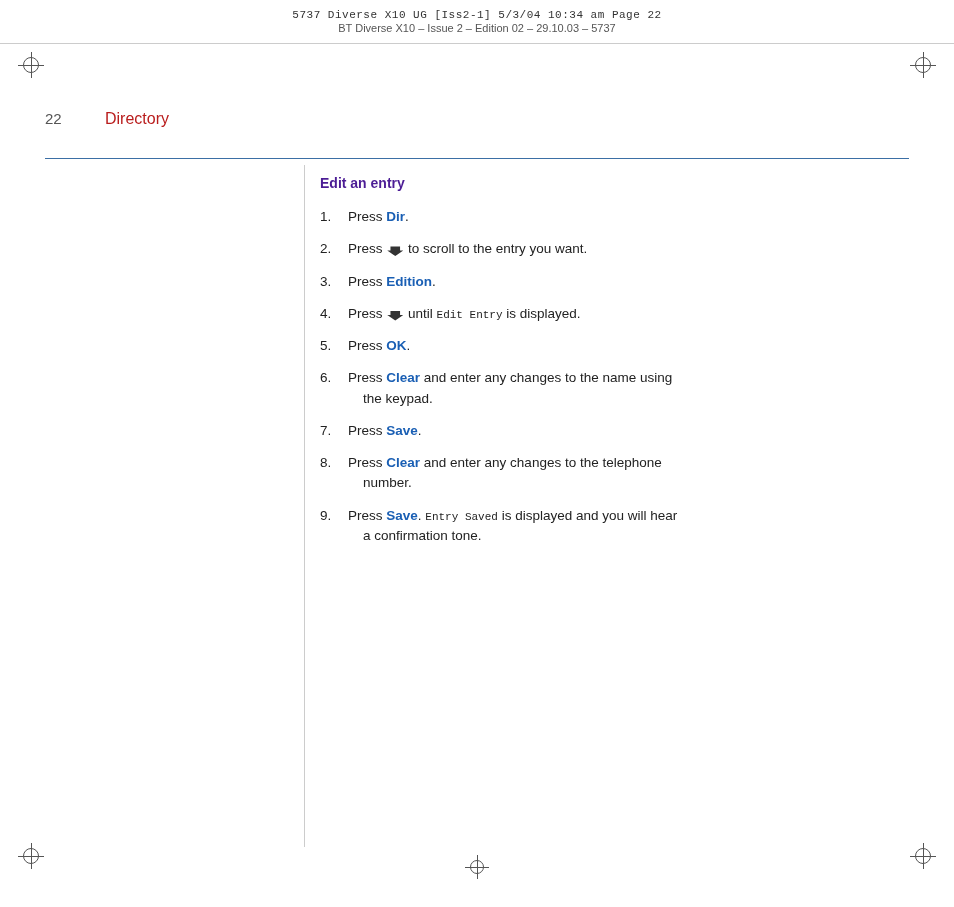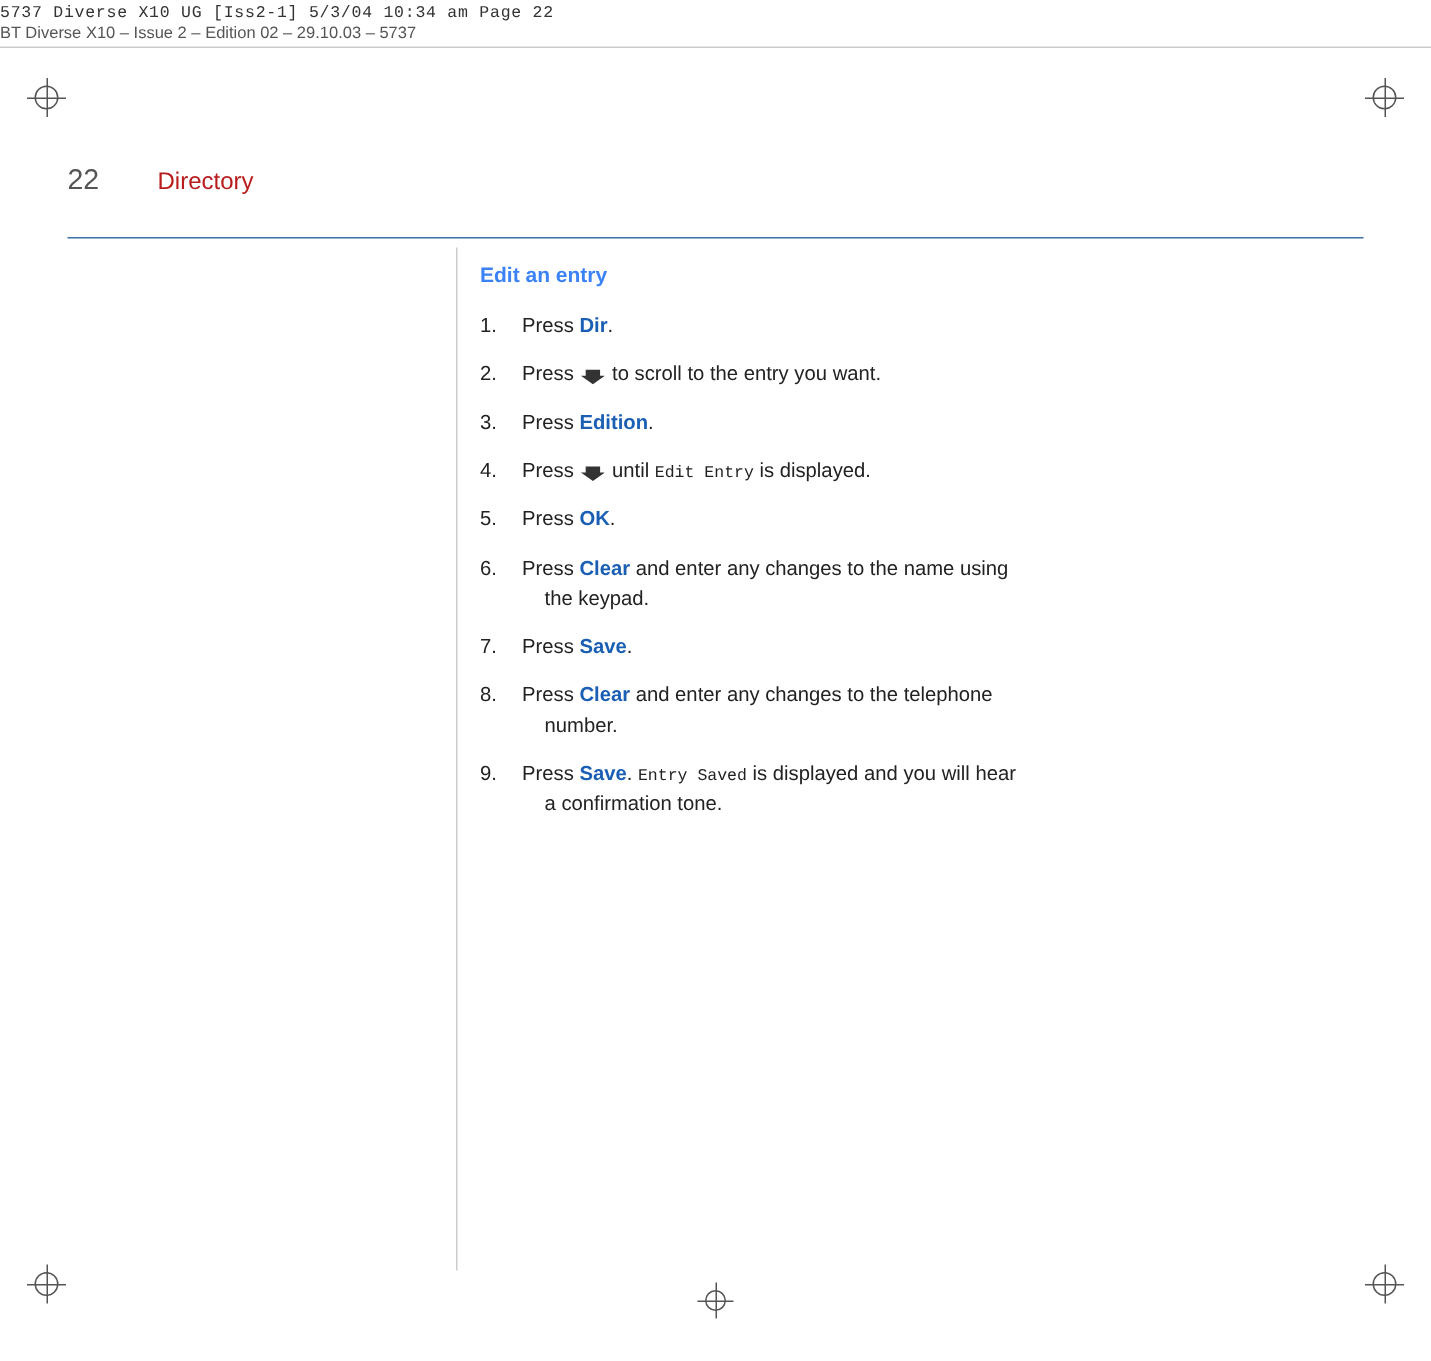--- a/index.html
+++ b/index.html
@@ -25,25 +25,25 @@
       background: #ffffff;
       position: relative;
     }
 
     
     .header-top {
       position: absolute;
       top: 0;
       left: 0;
       right: 0;
-      height: 32px;
+      height: 44px;
       display: flex;
       flex-direction: column;
       justify-content: center;
-      align-items: flex-start;
+      align-items: center;
       border-bottom: 1px solid #ccc;
     }
 
     .header-line1 {
       font-size: 11px;
       font-family: 'Courier New', monospace;
       color: #333;
       letter-spacing: 0.5px;
     }
 
@@ -58,21 +58,21 @@
       position: absolute;
       top: 110px;
       left: 45px;
       right: 45px;
       display: flex;
       align-items: baseline;
       gap: 30px;
     }
 
     .page-number {
-      font-size: 19px;
+      font-size: 15px;
       color: #555;
       font-weight: normal;
       min-width: 30px;
     }
 
     .section-title {
       font-size: 16px;
       color: #b91c1c;
       font-weight: normal;
     }
@@ -103,21 +103,21 @@
       top: 175px;
       left: 320px;
       right: 45px;
       bottom: 60px;
     }
 
     .content-title {
       font-size: 14px;
       font-weight: bold;
       margin-bottom: 16px;
-      color: #3b82f6;
+      color: #4c1d95;
     }
 
     .step-list {
       list-style: none;
       padding: 0;
     }
 
     .step-list li {
       display: flex;
       align-items: flex-start;

